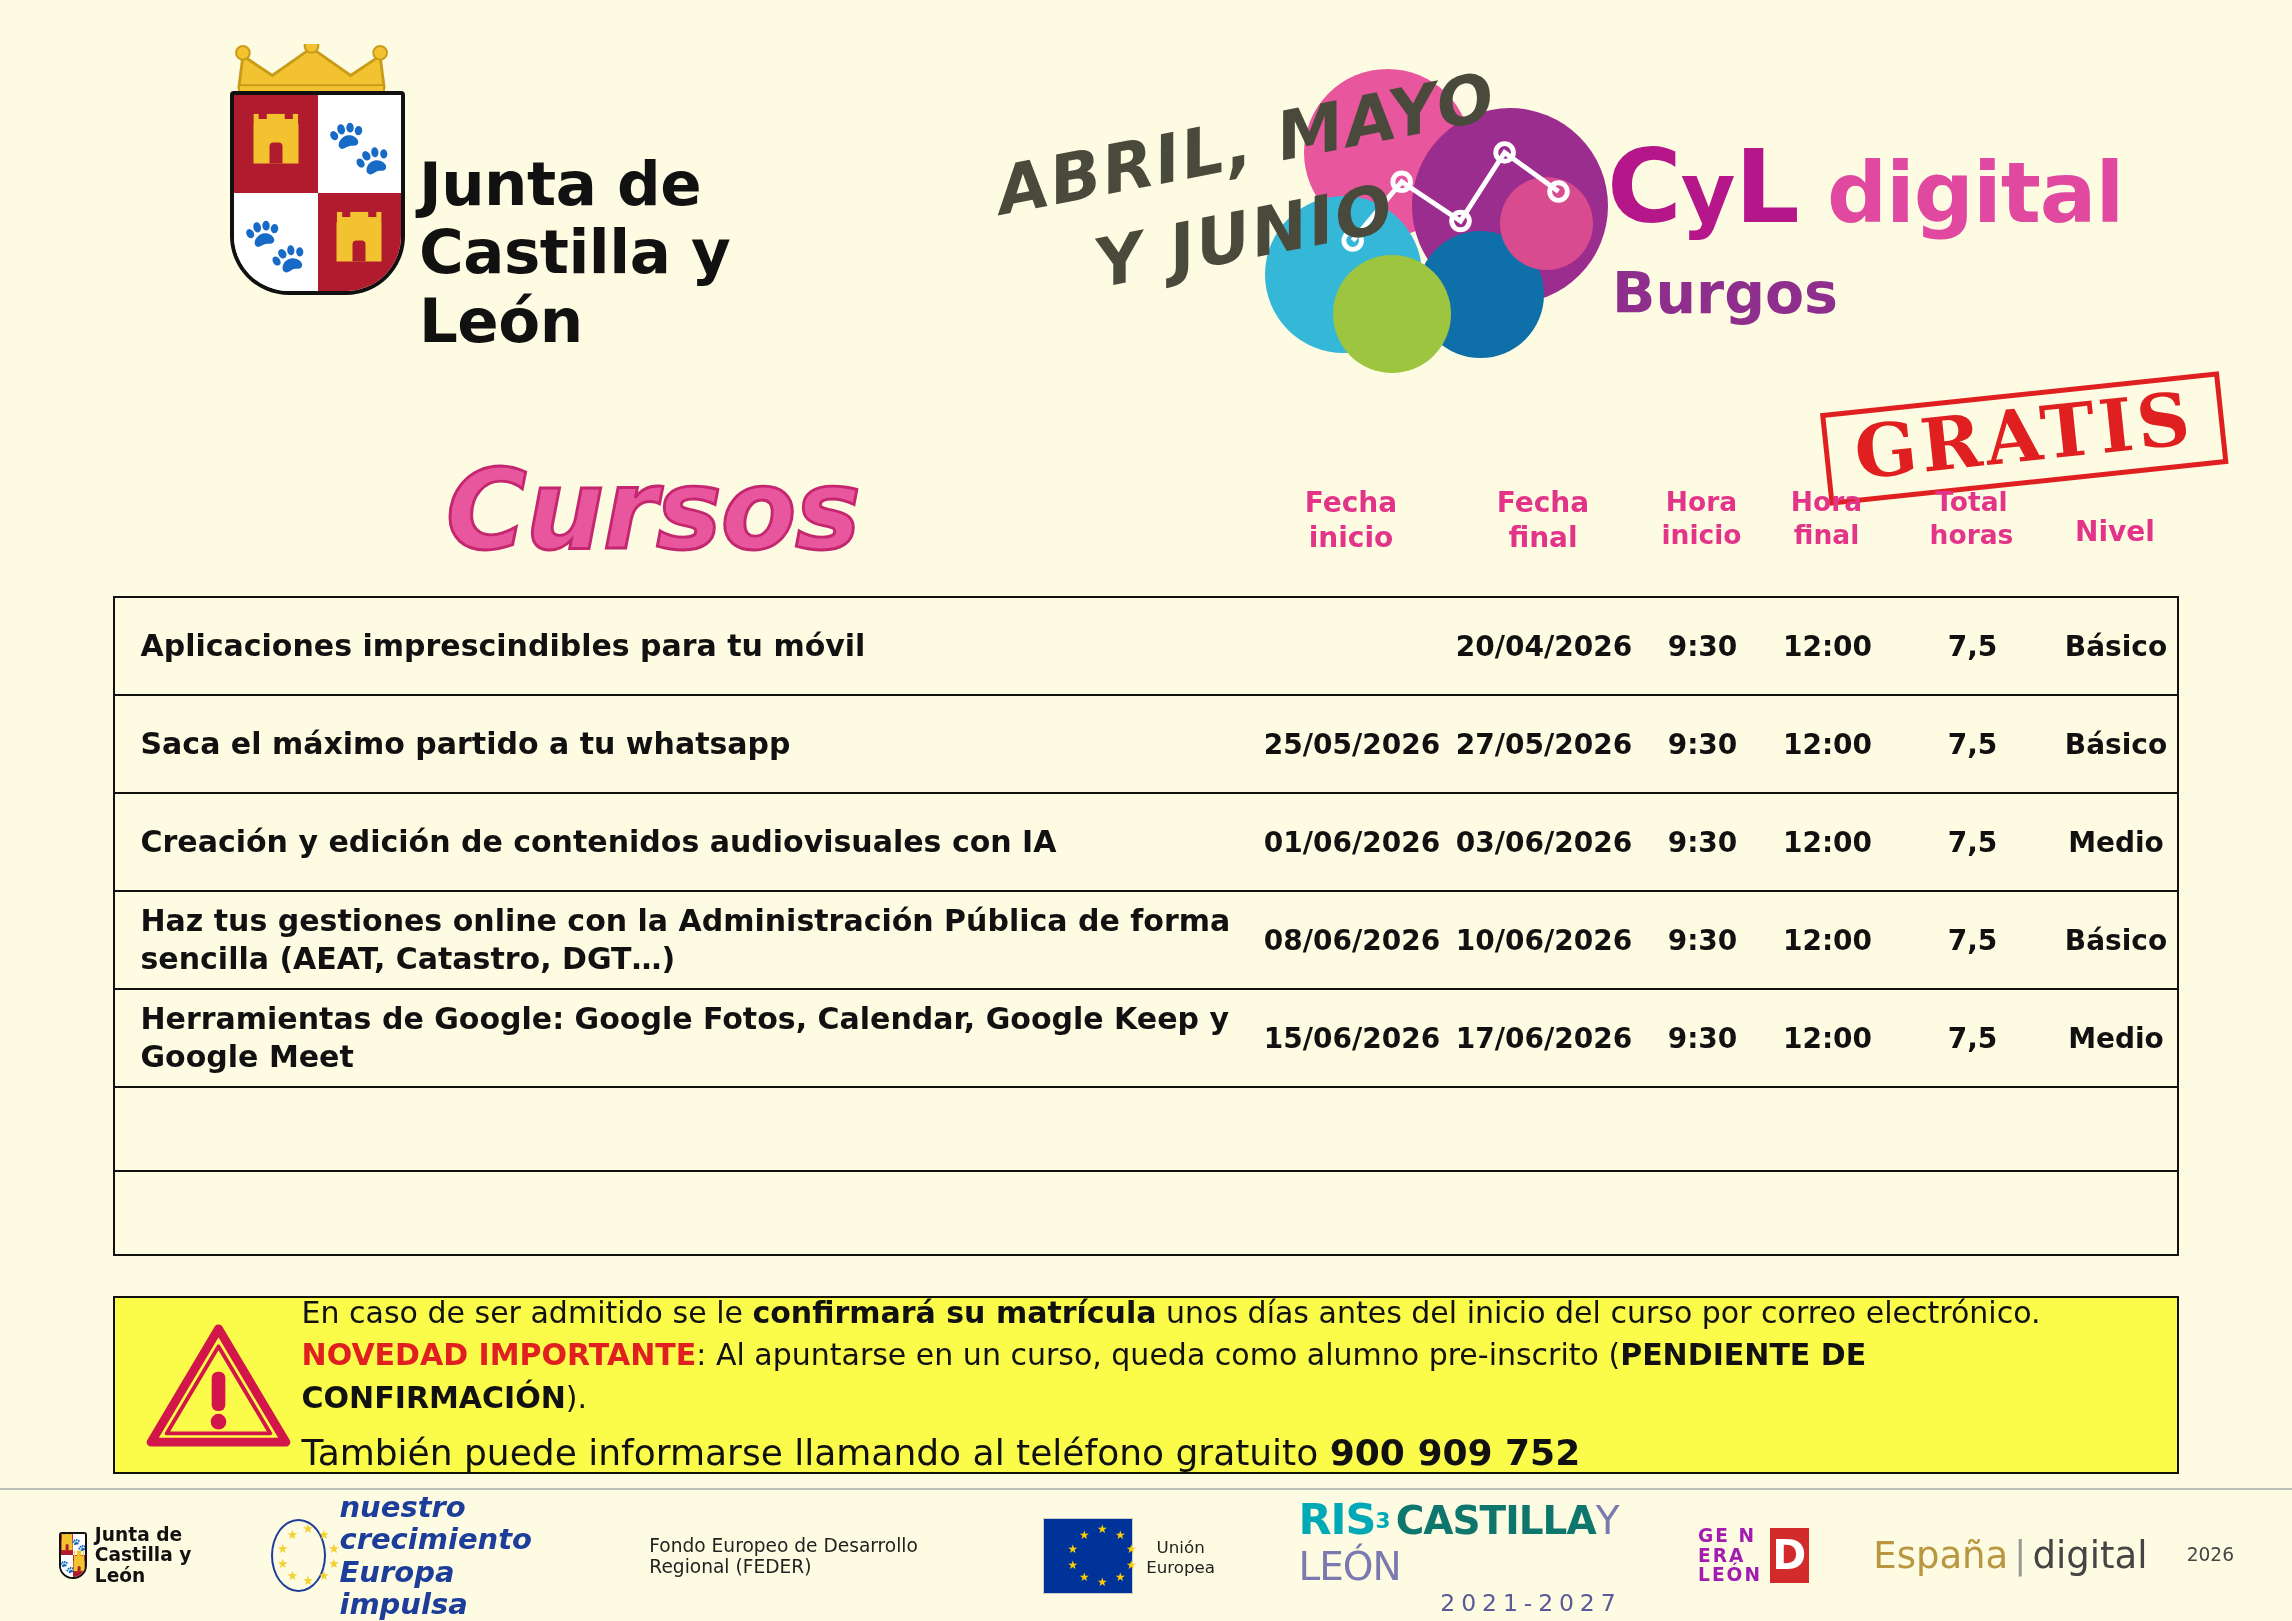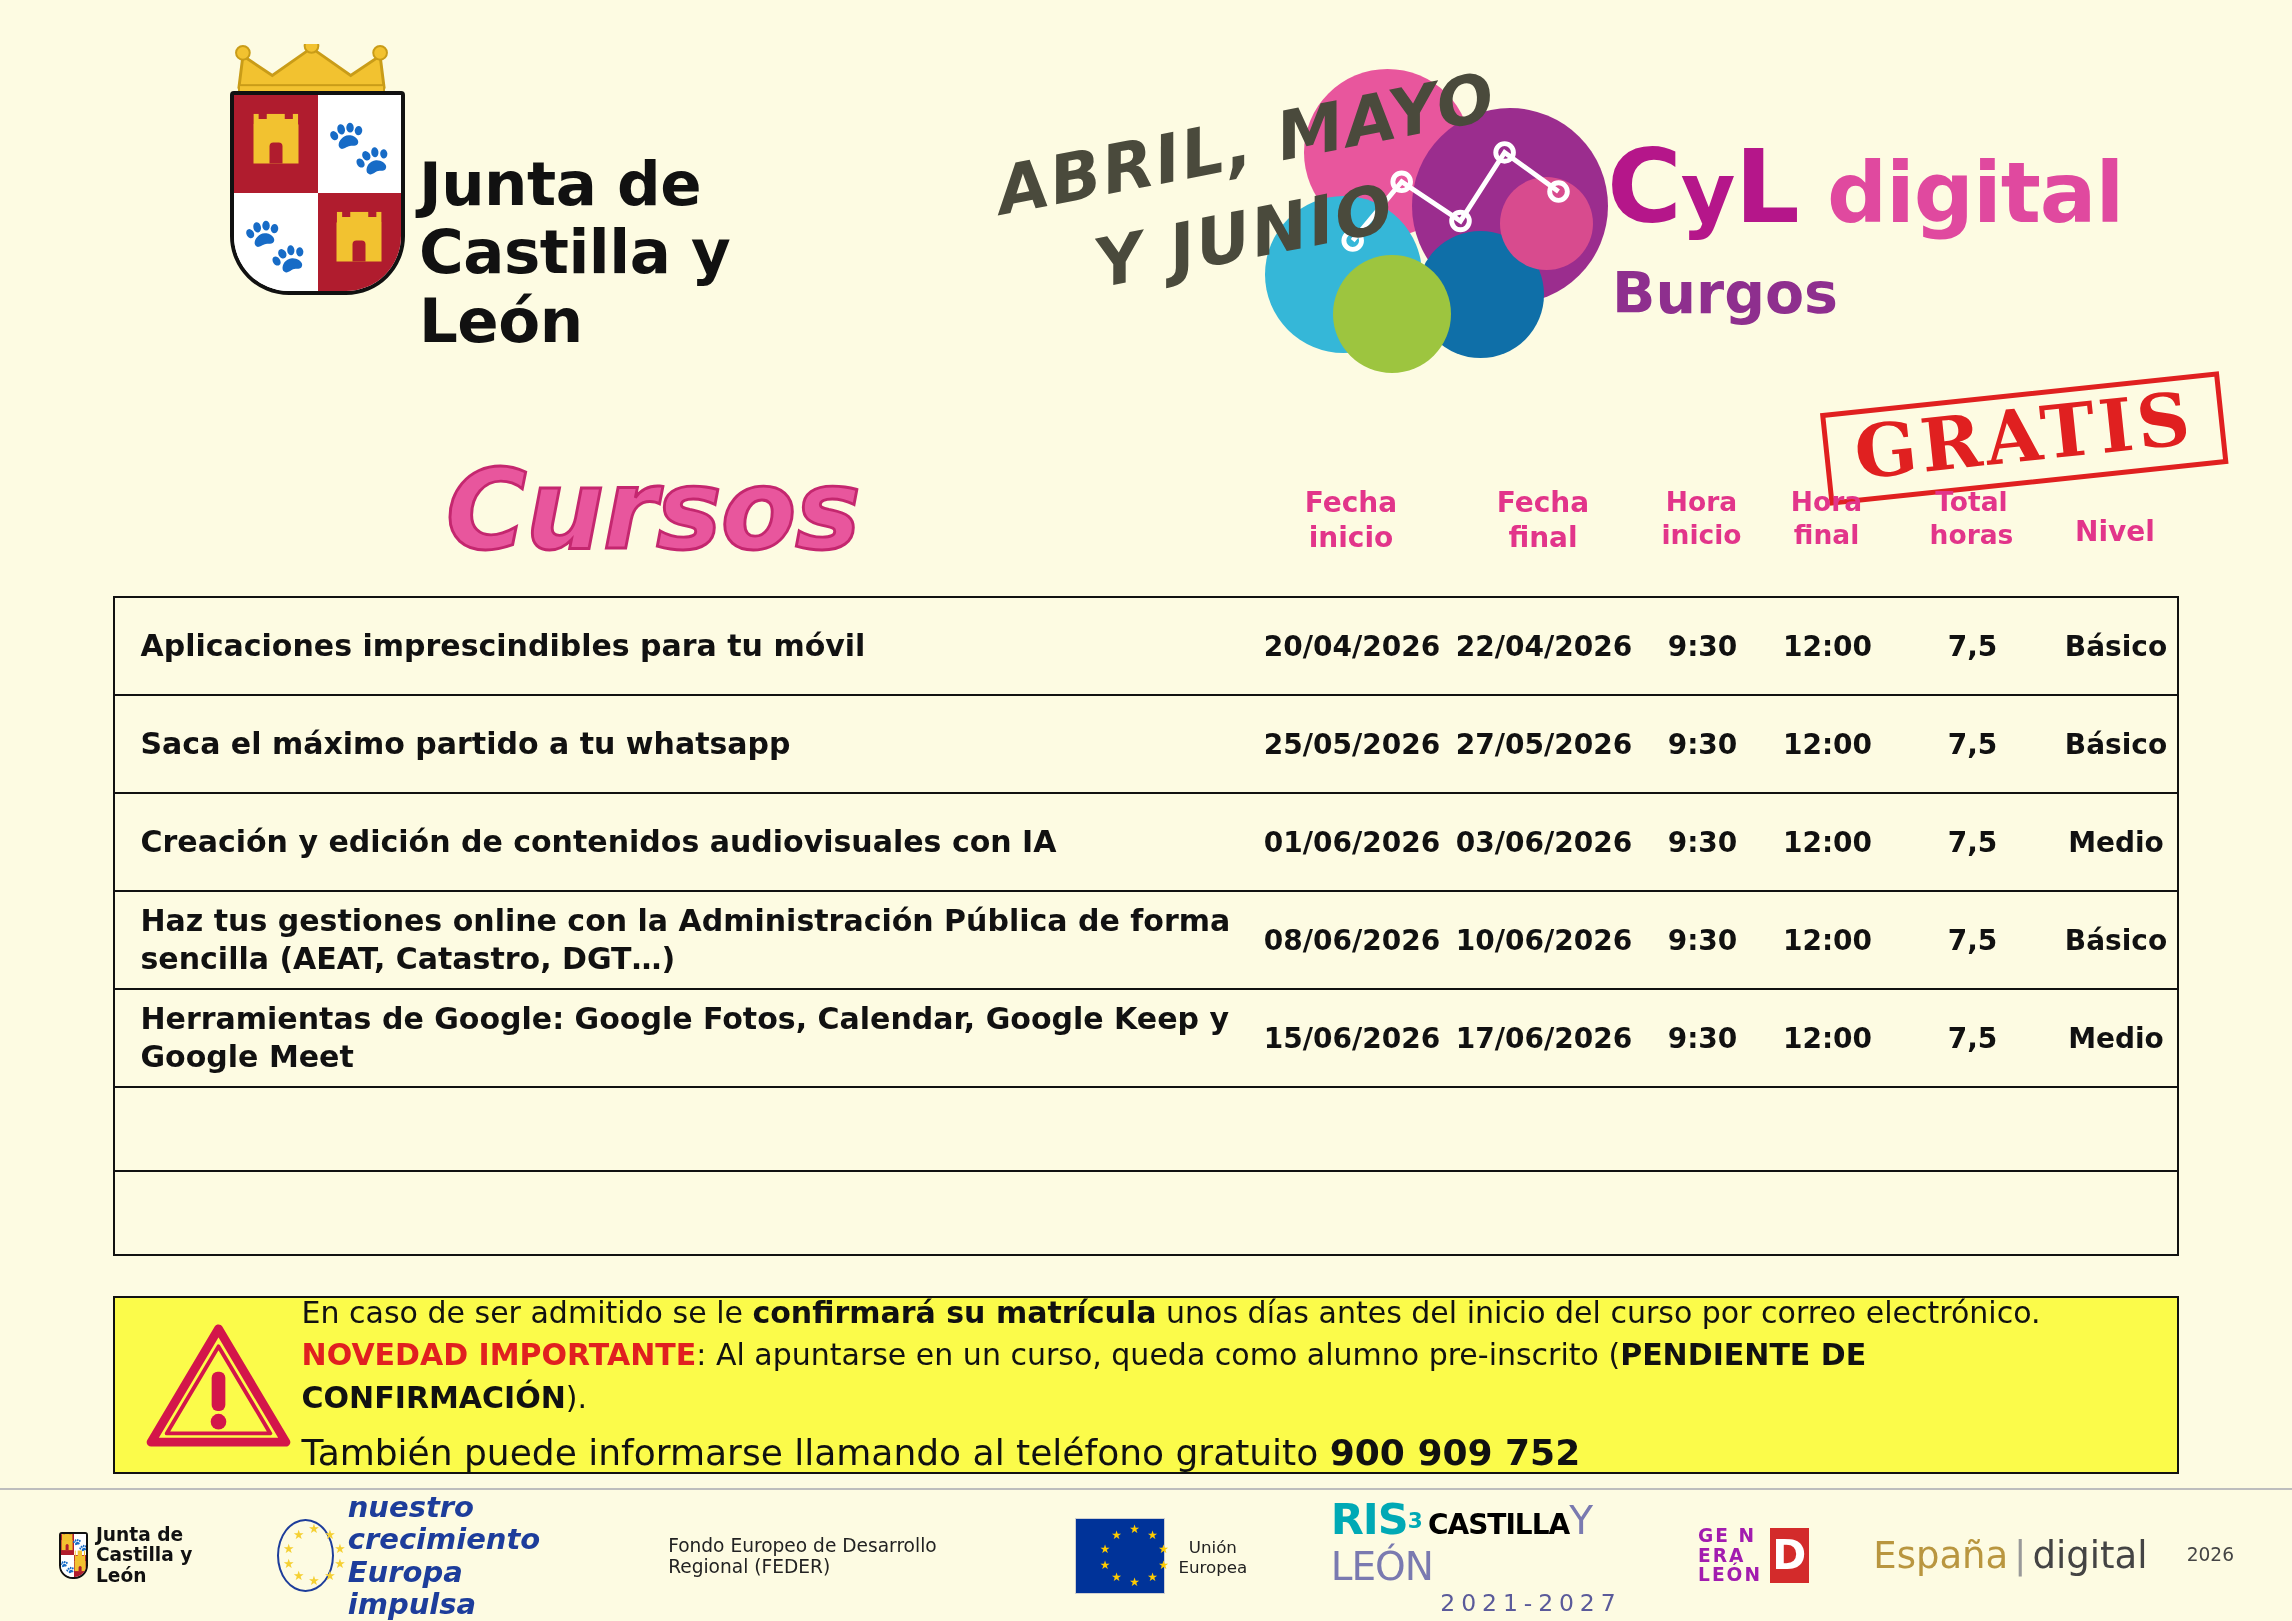--- a/index.html
+++ b/index.html
@@ -352,21 +352,21 @@
     font-size: 16.7px; color: #222; margin-top: 3.9px;
   }
 
   .ris3 {
     margin-left: 45px;
     display: flex; align-items: baseline; gap: 5.9px;
     font-family: "DejaVu Sans", sans-serif;
   }
   .ris3 .r1 { font-size: 43px; font-weight: bold; color: #00a9b5; letter-spacing: -1px; }
   .ris3 .sup { font-size: 21.6px; font-weight: bold; color: #00a9b5; vertical-align: super; }
-  .ris3 .cyl1 { font-size: 28px; font-weight: bold; color: #000000; letter-spacing: -1px; }
+  .ris3 .cyl1 { font-size: 39px; font-weight: bold; color: #0f766e; letter-spacing: -1px; }
   .ris3 .cyl2 { font-size: 39px; color: #7a7ab0; letter-spacing: -1px; }
   .ris3-years {
     font-family: "DejaVu Sans", sans-serif;
     font-size: 23.5px; color: #5a5a9a; letter-spacing: 5.9px;
   }
 
   .generacion {
     margin-left: 51px;
     display: flex; align-items: center; gap: 7.8px;
   }
@@ -485,21 +485,20 @@
       <div>horas</div>
     </div>
     <div class="ch-niv">Nivel</div>
   </div>
 
   <div class="table-wrap">
 
     <div class="row">
       <div class="cell c-name">Aplicaciones imprescindibles para tu móvil</div>
       <div class="cell c-date">20/04/2026</div>
-      <div class="cell c-date">22/04/2026</div>
       <div class="cell c-hour">9:30</div>
       <div class="cell c-hour">12:00</div>
       <div class="cell c-total">7,5</div>
       <div class="cell c-level">Básico</div>
     </div>
 
     <div class="row">
       <div class="cell c-name">Saca el máximo partido a tu whatsapp</div>
       <div class="cell c-date">25/05/2026</div>
       <div class="cell c-date">27/05/2026</div>

